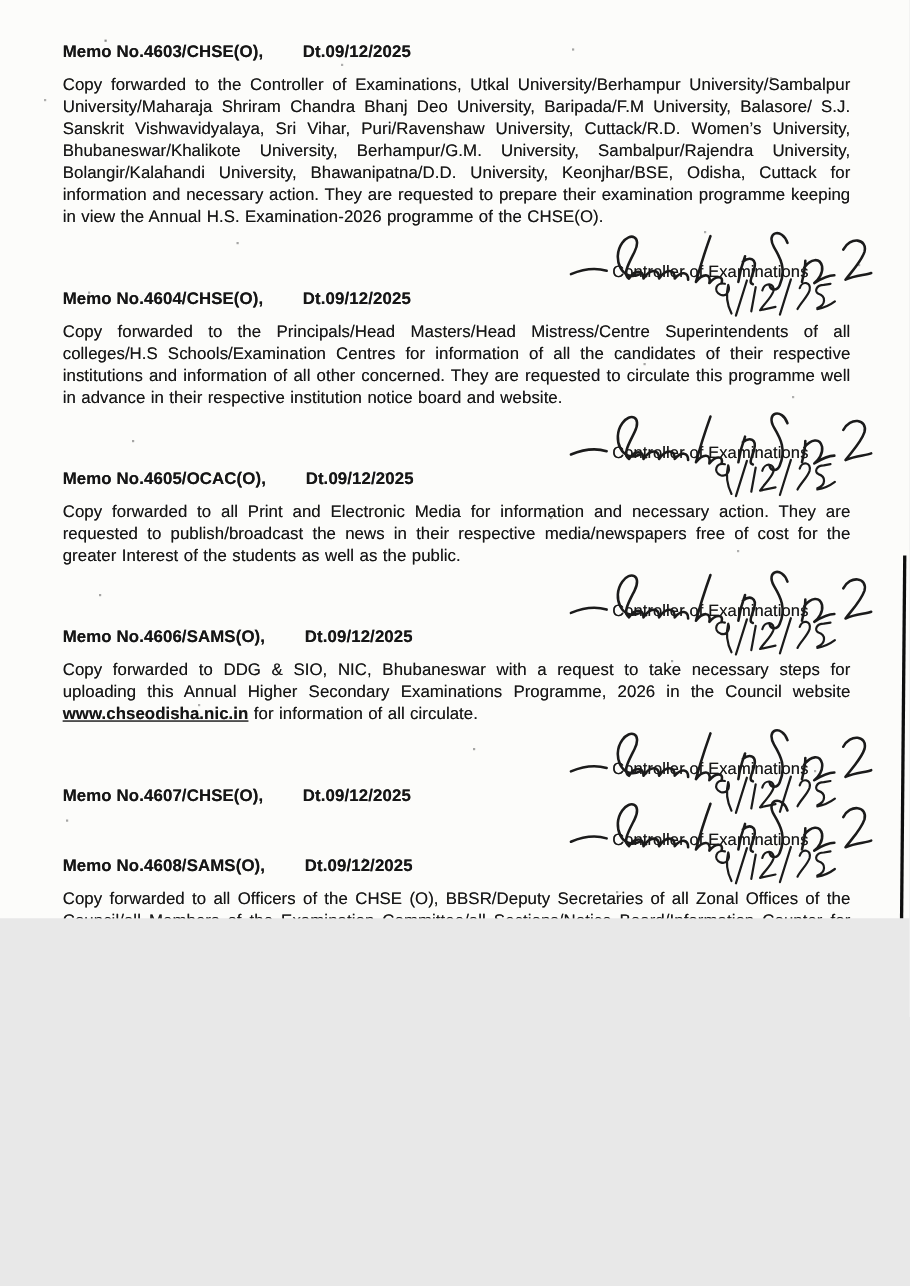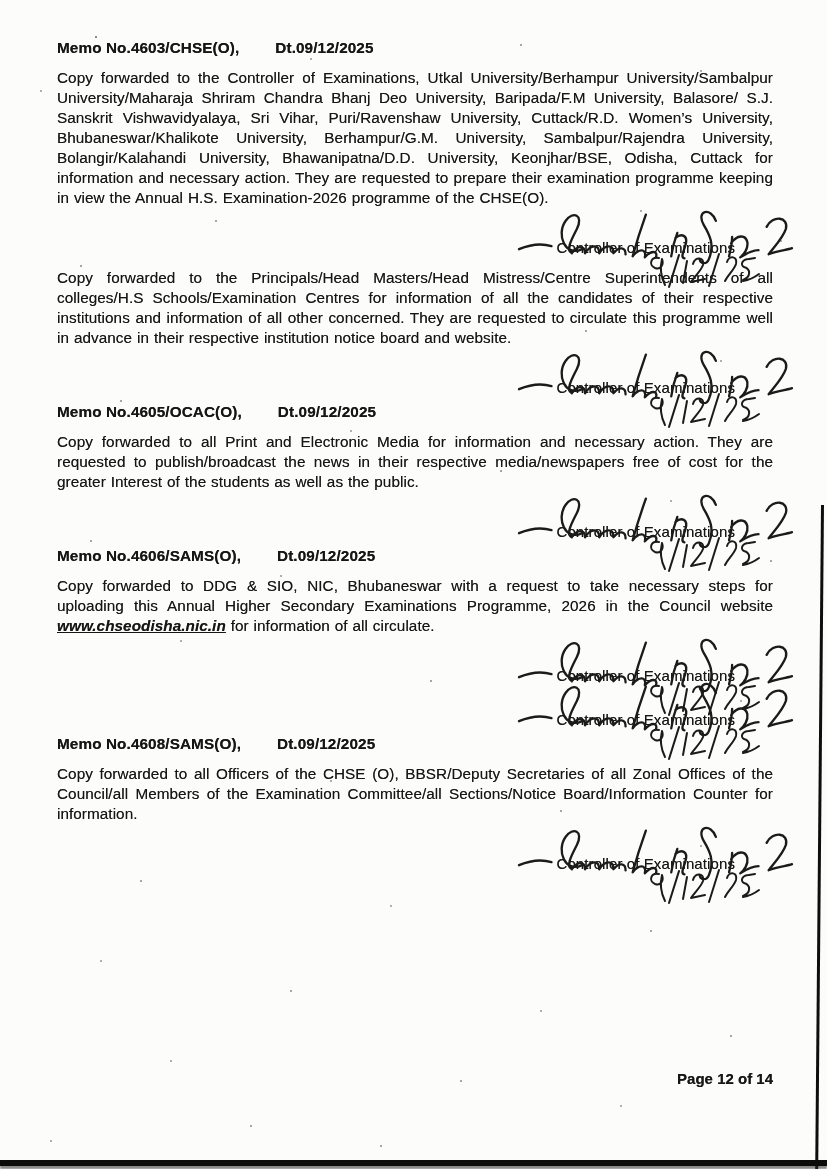--- a/index.html
+++ b/index.html
@@ -1,18 +1,18 @@
 <!DOCTYPE html>
 <html><head>
 <meta charset="utf-8">
 <style>
   html,body { margin:0; padding:0; background:#e8e8e8; }
   .page {
     position: relative;
-    width: 827px; height: 1169px;
+    width: 827px; height: 835px;
     margin: 0 auto;
     background: #fcfcfa;
     overflow: hidden;
     font-family: "Liberation Sans", sans-serif;
     color: #161616;
   }
   .content { position: relative; padding: 38px 44px 0 47px; z-index: 2; }
   .memo { position: relative; }
   .memo-header {
     font-weight: 700;
@@ -25,21 +25,21 @@
   .memo-date-head { margin-left: 36px; }
   .memo-body {
     margin: 10px;
     font-size: 15.3px;
     line-height: 20px;
     text-align: justify;
     word-spacing: .6px;
     letter-spacing: .05px;
     text-shadow: 0 0 .5px rgba(10,10,10,.6);
   }
-  .b { font-weight: 700; font-style: italic; }
+  .b { font-weight: 700; }
   .u { text-decoration: underline; }
   .sig-row { position: relative; height: 40px; margin-bottom: 4px; z-index: 5; }
   .sig-label {
     position: absolute; right: 48px; bottom: 2px;
     font-size: 15px; letter-spacing: .1px;
     text-shadow: 0 0 .5px rgba(10,10,10,.6);
   }
   .sig-scrawl {
     position: absolute; right: -10px; bottom: -10px;
     width: 276px; height: 64px; overflow: visible;
@@ -121,20 +121,23 @@
         <path d="M44 9 L 40 31"></path>
         <path d="M50 12 C 52 4 62 5 60 13 C 58 19 51 25 48 30 L 62 27"></path>
         <path d="M76 2 L 66 34"></path>
         <path d="M84 10 C 86 3 95 4 93 12 C 91 18 85 23 82 29"></path>
         <path d="M106 7 C 99 7 97 13 101 15 C 108 17 108 25 100 28 M106 7 L 112 6 M100 29 C 106 28 112 25 116 22"></path>
       </svg>
     </div>
   </section>
 
   <section class="memo">
+    <div class="memo-header">
+      <span class="memo-no">Memo No.4604/CHSE(O),</span><span class="memo-date-head">Dt.09/12/2025</span>
+    </div>
     <p class="memo-body"><span>Copy forwarded to the Principals/Head Masters/Head Mistress/Centre Superintendents of all colleges/H.S Schools/Examination Centres for information of all the candidates of their respective institutions and information of all other concerned. They are requested to circulate this programme well in advance in their respective institution notice board and website.</span></p>
     <div class="sig-row">
       <span class="sig-label">Controller of Examinations</span>
       <svg class="sig-scrawl" viewBox="0 0 272 62" aria-hidden="true">
         <path d="M2 44 C 14 39 24 38 34 41"></path>
         <path d="M64 44 C 48 52 38 30 48 16 C 55 6 66 10 59 24 C 54 34 48 44 54 48 C 59 40 67 40 67 48 C 73 39 81 39 81 48 C 87 39 95 39 95 48 C 101 41 107 42 107 49"></path>
         <path d="M127 10 C 122 24 117 40 114 51 C 120 43 128 43 126 52 C 132 45 139 45 137 52"></path>
         <path d="M158 28 C 155 36 153 44 152 51 M156 33 C 162 28 169 30 166 40 C 164 47 161 52 165 53"></path>
         <path d="M196 16 C 191 2 176 6 184 20 C 190 30 195 40 189 54 C 187 59 181 59 180 54"></path>
         <path d="M212 32 C 212 40 210 46 209 51 M211 38 C 217 30 225 29 227 37 C 228 43 224 49 220 52 C 228 47 234 45 238 45"></path>
@@ -202,20 +205,23 @@
         <path d="M44 9 L 40 31"></path>
         <path d="M50 12 C 52 4 62 5 60 13 C 58 19 51 25 48 30 L 62 27"></path>
         <path d="M76 2 L 66 34"></path>
         <path d="M84 10 C 86 3 95 4 93 12 C 91 18 85 23 82 29"></path>
         <path d="M106 7 C 99 7 97 13 101 15 C 108 17 108 25 100 28 M106 7 L 112 6 M100 29 C 106 28 112 25 116 22"></path>
       </svg>
     </div>
   </section>
 
   <section class="memo">
+    <div class="memo-header">
+      <span class="memo-no">Memo No.4607/CHSE(O),</span><span class="memo-date-head">Dt.09/12/2025</span>
+    </div>
     <div class="sig-row">
       <span class="sig-label">Controller of Examinations</span>
       <svg class="sig-scrawl" viewBox="0 0 272 62" aria-hidden="true">
         <path d="M2 44 C 14 39 24 38 34 41"></path>
         <path d="M64 44 C 48 52 38 30 48 16 C 55 6 66 10 59 24 C 54 34 48 44 54 48 C 59 40 67 40 67 48 C 73 39 81 39 81 48 C 87 39 95 39 95 48 C 101 41 107 42 107 49"></path>
         <path d="M127 10 C 122 24 117 40 114 51 C 120 43 128 43 126 52 C 132 45 139 45 137 52"></path>
         <path d="M158 28 C 155 36 153 44 152 51 M156 33 C 162 28 169 30 166 40 C 164 47 161 52 165 53"></path>
         <path d="M196 16 C 191 2 176 6 184 20 C 190 30 195 40 189 54 C 187 59 181 59 180 54"></path>
         <path d="M212 32 C 212 40 210 46 209 51 M211 38 C 217 30 225 29 227 37 C 228 43 224 49 220 52 C 228 47 234 45 238 45"></path>
         <path d="M246 22 C 252 10 268 12 265 24 C 262 33 254 41 248 49 C 257 45 266 45 271 43"></path>

